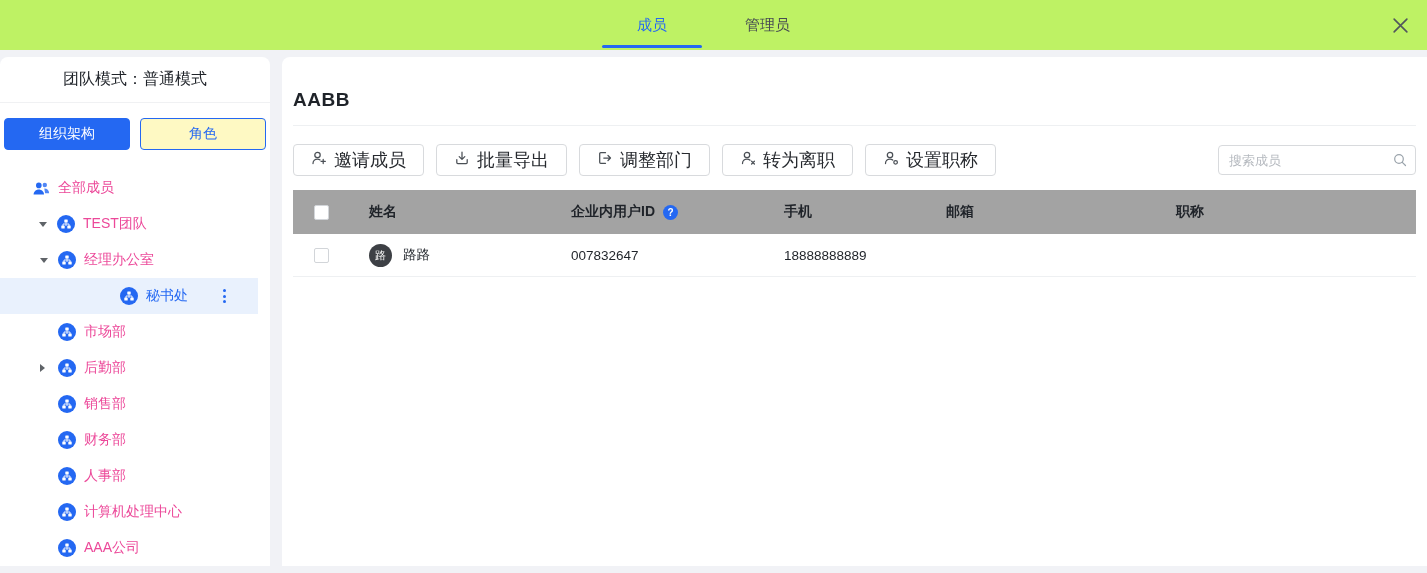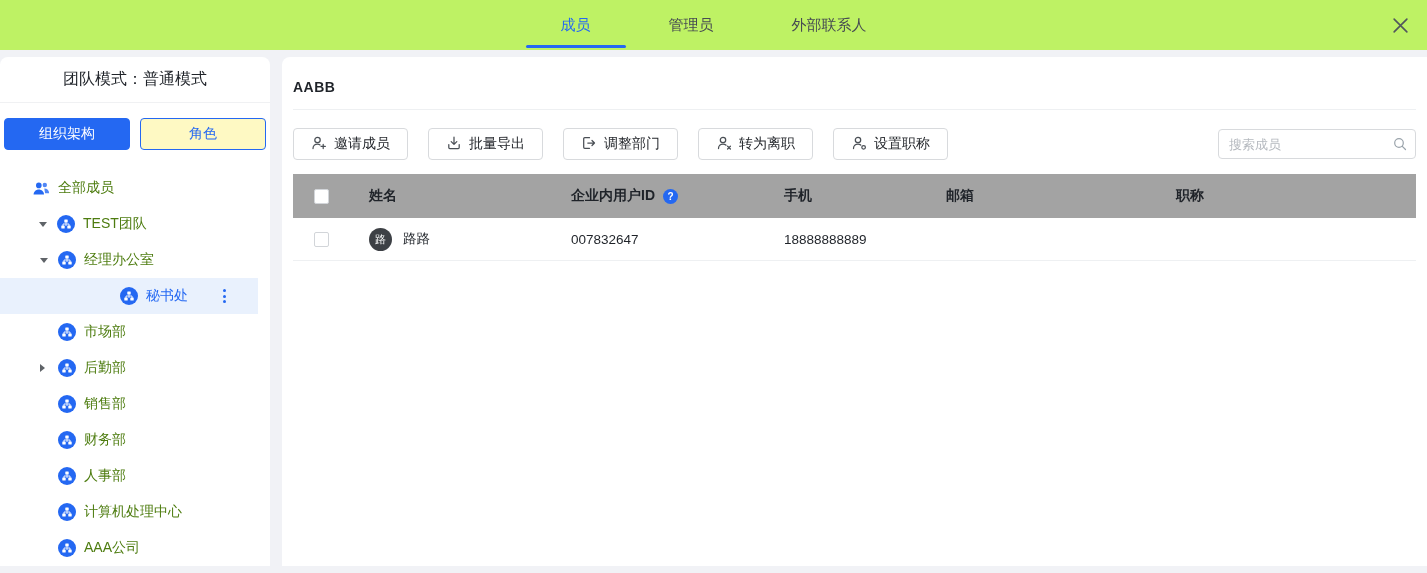--- a/index.html
+++ b/index.html
@@ -21,40 +21,40 @@
   .main { flex:1; border-radius:8px 0 0 0; padding:0 11px; }
 
   
   .mode-head { height:48px; display:flex; align-items:center; justify-content:center; font-size:16px; color:#1f2329; border-bottom:1px solid #f0f1f3; }
   .seg-row { display:flex; gap:10px; padding:15px 4px 6px 4px; }
   .seg-btn { flex:1; height:32px; border-radius:4px; font-size:14px; display:flex; align-items:center; justify-content:center; cursor:pointer;text-align:right; }
   .seg-btn.filled { background:#2468f2; color:#fff; border:1px solid #2468f2; }
   .seg-btn.outline { background:#fef9c3; color:#2468f2; border:1px solid #2468f2; }
 
   .tree { margin-top:14px; }
-  .trow { height:36px; display:flex; align-items:center; font-size:14px; color:#4d7c0f; cursor:pointer; }
+  .trow { height:36px; display:flex; align-items:center; font-size:14px; color:#ec4899; cursor:pointer; }
   .trow.lvl0 { padding-left:33px; }
   .trow.lvl1 { padding-left:31px;margin-left:8px; }
   .trow.lvl2 { padding-left:40px;text-align:center; }
   .trow.lvl3 { padding-left:102px; }
   .trow.sel { background:#e9f1fd; color:#2468f2; margin-right:12px; }
   .caret { width:18px; display:flex; align-items:center; flex:none; }
   .caret.down i { border-left:4.5px solid transparent; border-right:4.5px solid transparent; border-top:5.5px solid #5f6368; }
   .caret.right i { border-top:4.5px solid transparent; border-bottom:4.5px solid transparent; border-left:5.5px solid #5f6368; }
   .orgicon { width:18px; height:18px; border-radius:50%; background:#2468f2; display:flex; align-items:center; justify-content:center; flex:none; margin-right:8px; }
   .groupicon { width:17px; display:flex; align-items:center; flex:none; margin-right:8px; }
   .tlabel { white-space:nowrap; }
   .kebab { margin-left:auto; margin-right:28px; display:flex; flex-direction:column; gap:2.5px; padding:4px; cursor:pointer; }
   .kebab i { width:3px; height:3px; border-radius:50%; background:#2468f2; }
 
   
-  .page-title { padding-top:22px; font-size:14px; font-weight:700; color:#1f2329; letter-spacing:.5px; }
+  .page-title { padding-top:32px; font-size:19px; font-weight:700; color:#1f2329; letter-spacing:.5px; }
   .title-divider { margin-top:14px; border-bottom:1px solid #eef0f2; }
   .toolbar { margin-top:18px; display:flex; align-items:center; }
-  .tbtn { height:32px; display:flex; align-items:center; gap:7px; padding:0 17px; background:#fff; border:1px solid #d8dadd; border-radius:4px; font-size:14px; color:#26292e; margin-right:20px; cursor:pointer; }
+  .tbtn { height:32px; display:flex; align-items:center; gap:7px; padding:0 17px; background:#fff; border:1px solid #d8dadd; border-radius:4px; font-size:18px; color:#26292e; margin-right:12px; cursor:pointer; }
   .search-wrap { margin-left:auto; position:relative; }
   .search-input { width:198px; height:30px; border:1px solid #d8dadd; border-radius:4px; padding:0 30px 0 10px; font-size:13px; color:#1f2329; outline:none; font-family:inherit; background:#fff; }
   .search-input::placeholder { color:#b4b8be; }
   .search-icon { position:absolute; right:8px; top:7px; }
 
   
   .table { margin-top:14px; }
   .tr { display:grid; grid-template-columns:56px 202px 213px 162px 230px 1fr; align-items:center; }
   .tr.head { height:44px; background:#a3a3a3; font-weight:700; font-size:14px; color:#1f2329; }
   .tr.row { height:43px; background:#fff; border-bottom:1px solid #eef0f2; font-size:13.5px; }
@@ -67,23 +67,20 @@
 </head>
 <body>
 
 <div class="topbar">
   <div class="tabs">
     <div class="tab active">
         <span>成员</span>
       </div>
     <div class="tab">
         <span>管理员</span>
-      </div>
-    <div class="tab">
-        <span>外部联系人</span>
       </div>
   </div>
   <div class="close-btn">
     <svg width="17" height="17" viewBox="0 0 16 16">
         <path d="M2 2l12 12M14 2L2 14" stroke="#51565d" stroke-width="1.5" stroke-linecap="round"></path>
       </svg>
   </div>
 </div>
 
 <div class="content">

